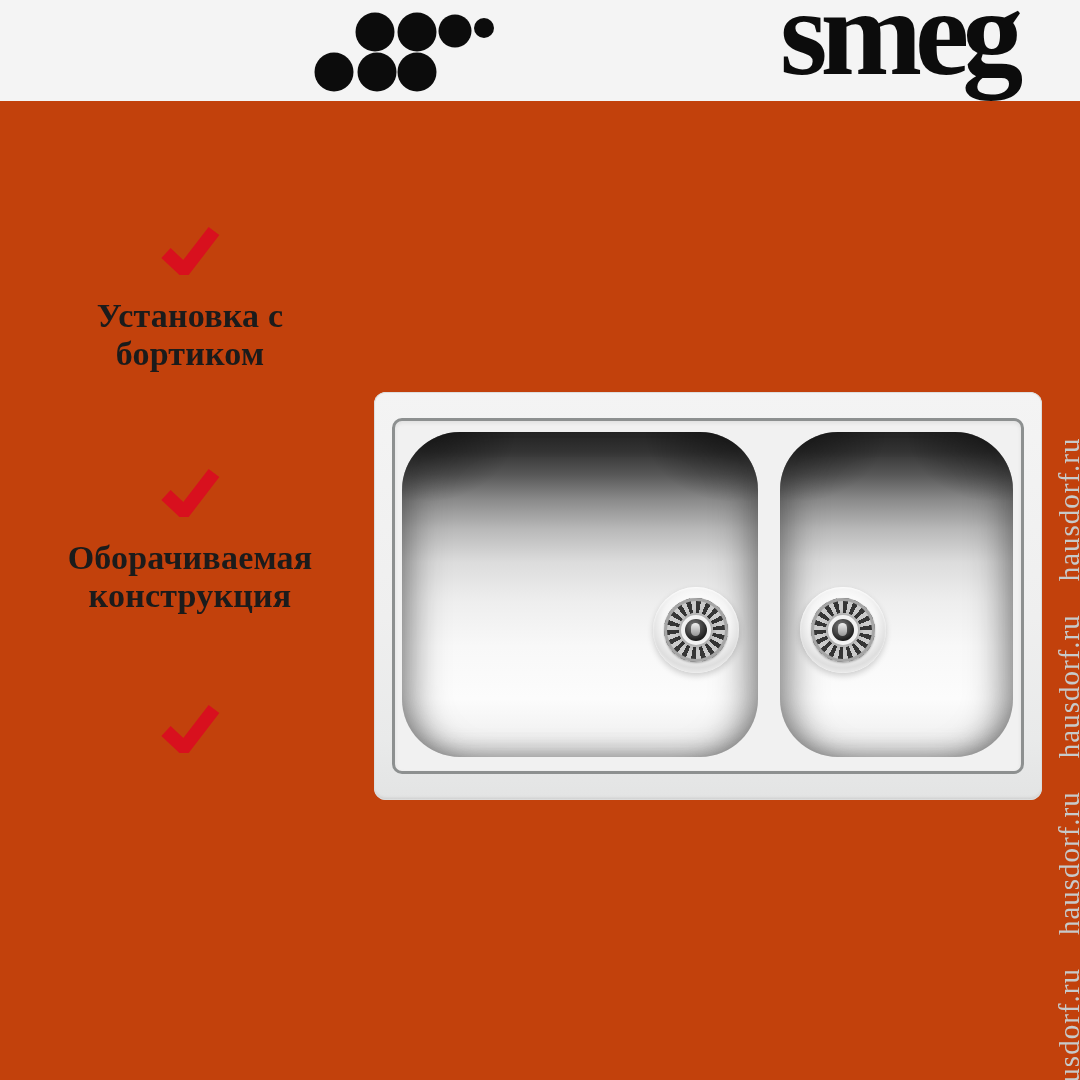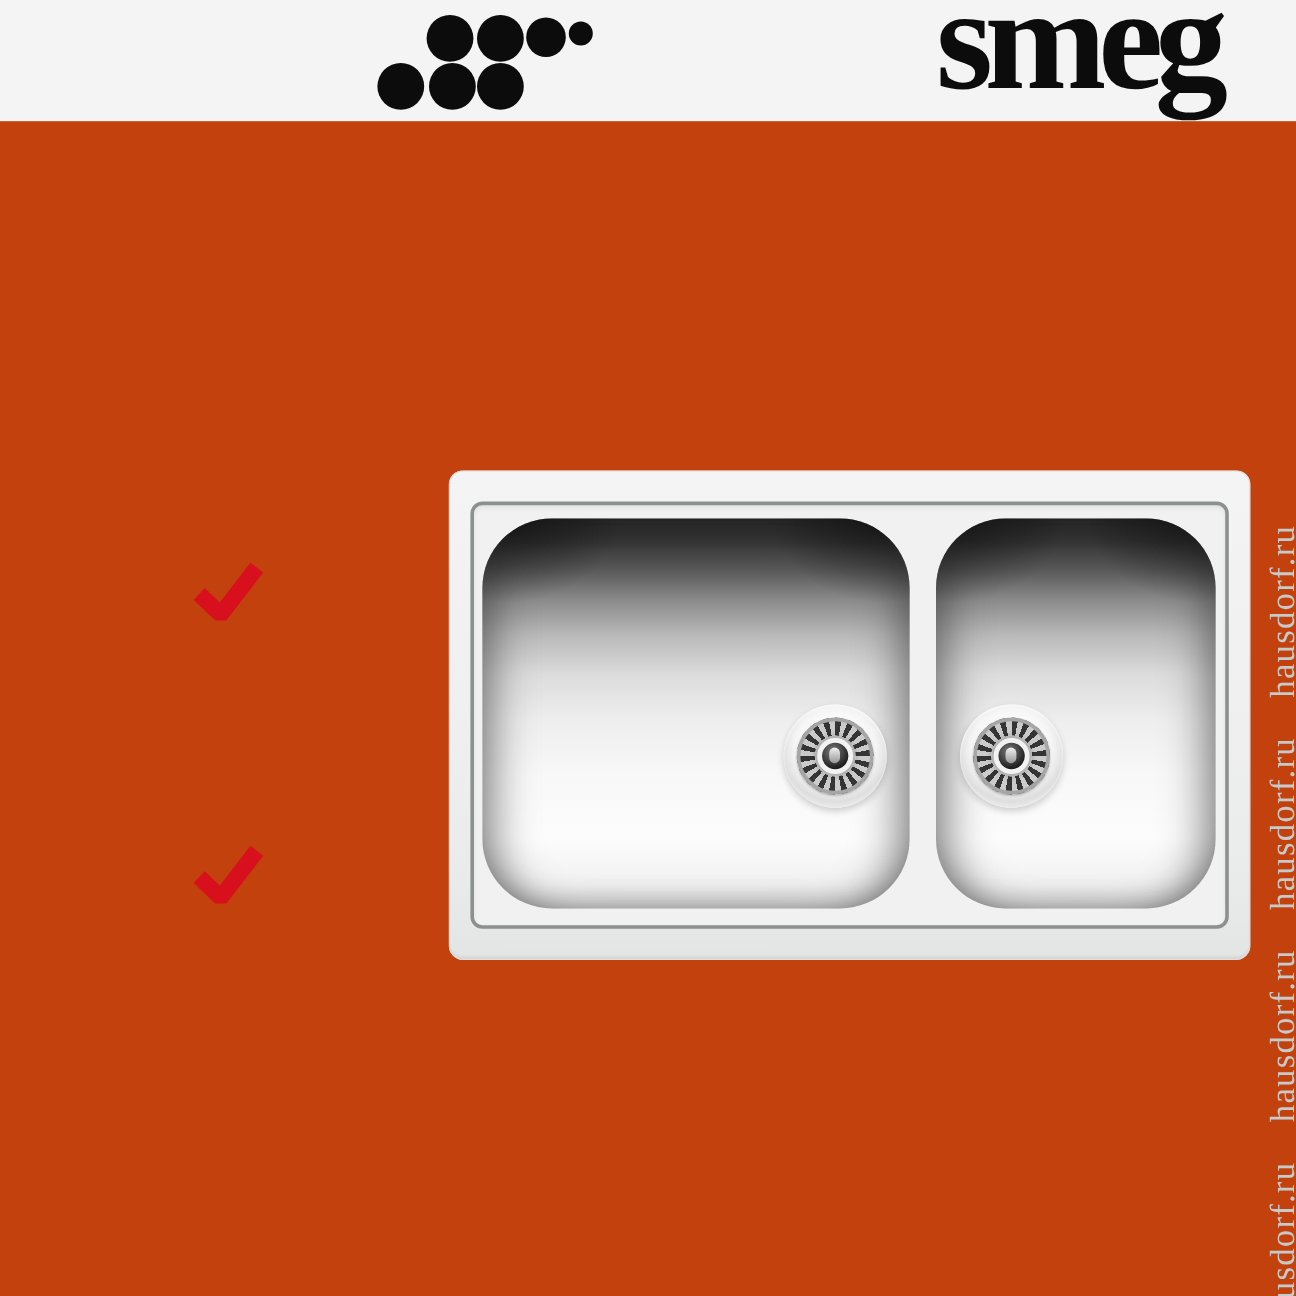--- a/index.html
+++ b/index.html
@@ -103,25 +103,32 @@
         <circle cx="109" cy="72" r="19.5" fill="#0c0c0c"></circle>
         <circle cx="67" cy="32" r="19.5" fill="#0c0c0c"></circle>
         <circle cx="109" cy="32" r="19.5" fill="#0c0c0c"></circle>
         <circle cx="147" cy="31" r="16.5" fill="#0c0c0c"></circle>
         <circle cx="176" cy="28" r="10" fill="#0c0c0c"></circle>
       </svg>
       <div class="logo-text">smeg</div>
     </div>
   </div>
 
+  <div class="feature" style="top:225px">
+    <svg class="check" width="62" height="50" viewBox="0 0 62 50">
+      <path d="M7 28 L25 45 L55 6" fill="none" stroke="#d8101e" stroke-width="13.5"></path>
+    </svg>
+    <div class="feature-label">Установка с бортиком</div>
+  </div>
 
   <div class="feature" style="top:467px">
     <svg class="check" width="62" height="50" viewBox="0 0 62 50">
       <path d="M7 28 L25 45 L55 6" fill="none" stroke="#d8101e" stroke-width="13.5"></path>
     </svg>
+    <div class="feature-label">Оборачиваемая конструкция</div>
   </div>
 
   <div class="feature" style="top:703px">
     <svg class="check" width="62" height="50" viewBox="0 0 62 50">
       <path d="M7 28 L25 45 L55 6" fill="none" stroke="#d8101e" stroke-width="13.5"></path>
     </svg>
   </div>
 
   <div class="sink">
     <div class="sink-rim-line"></div>

